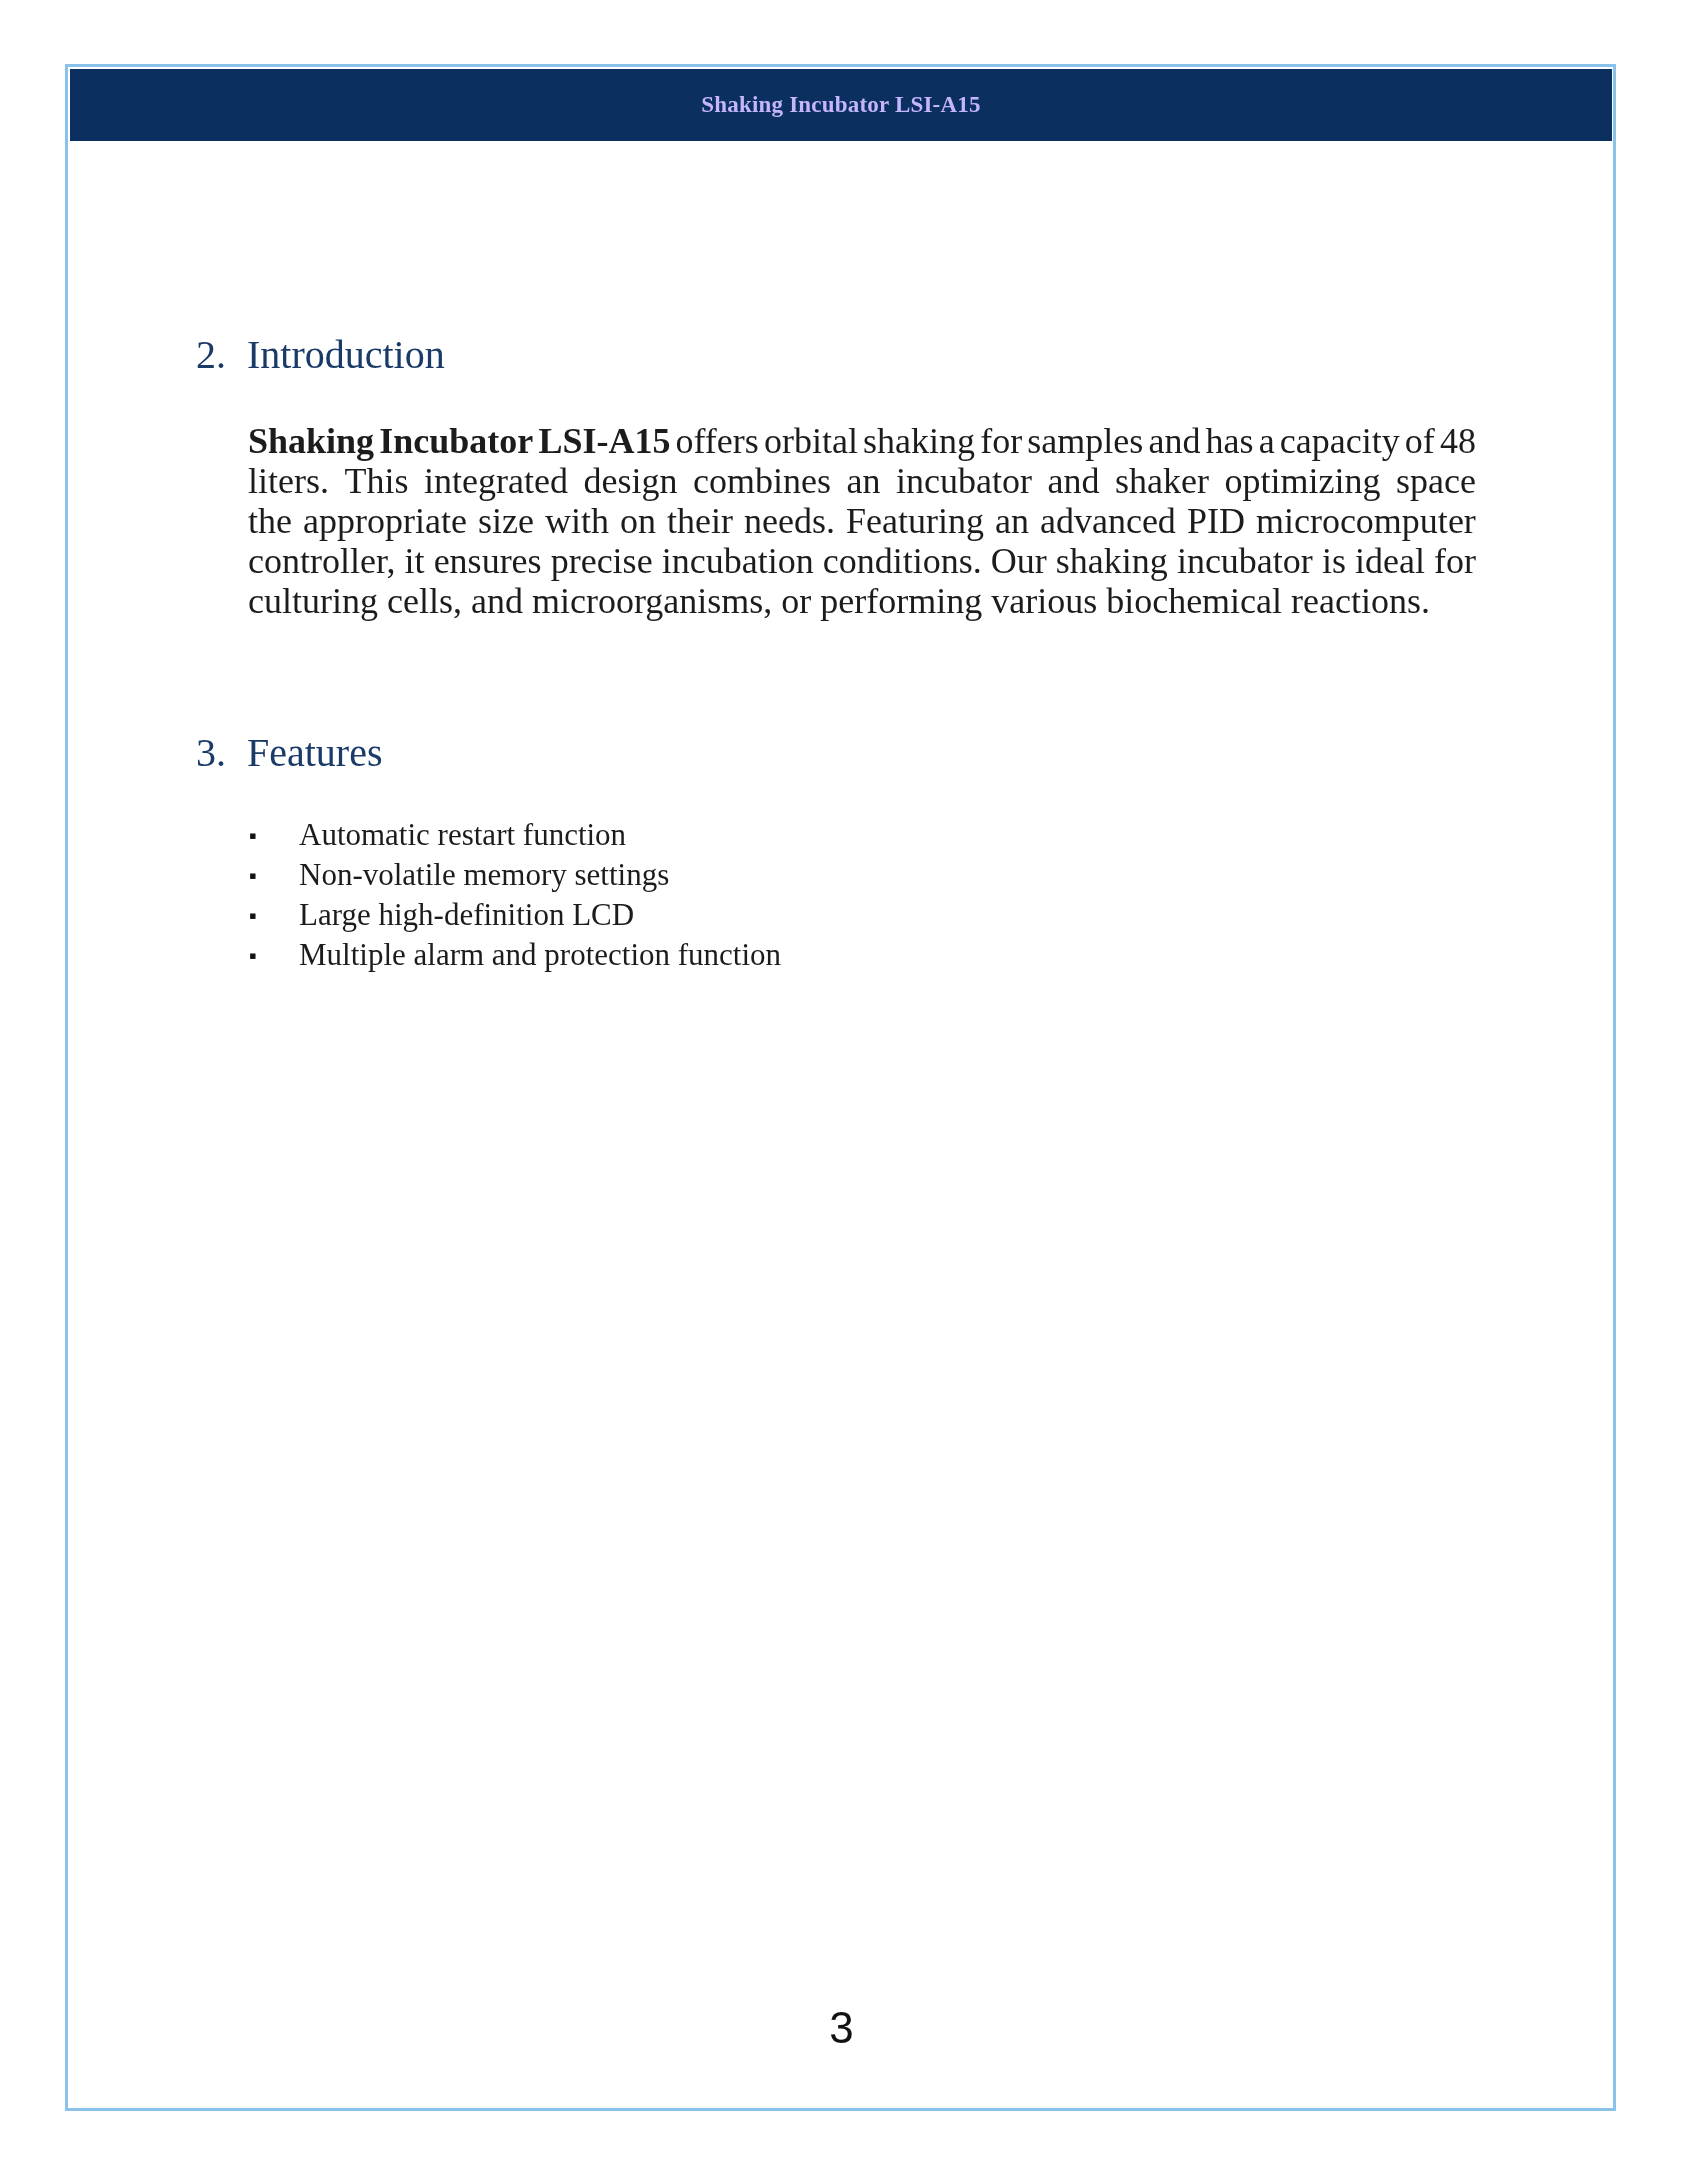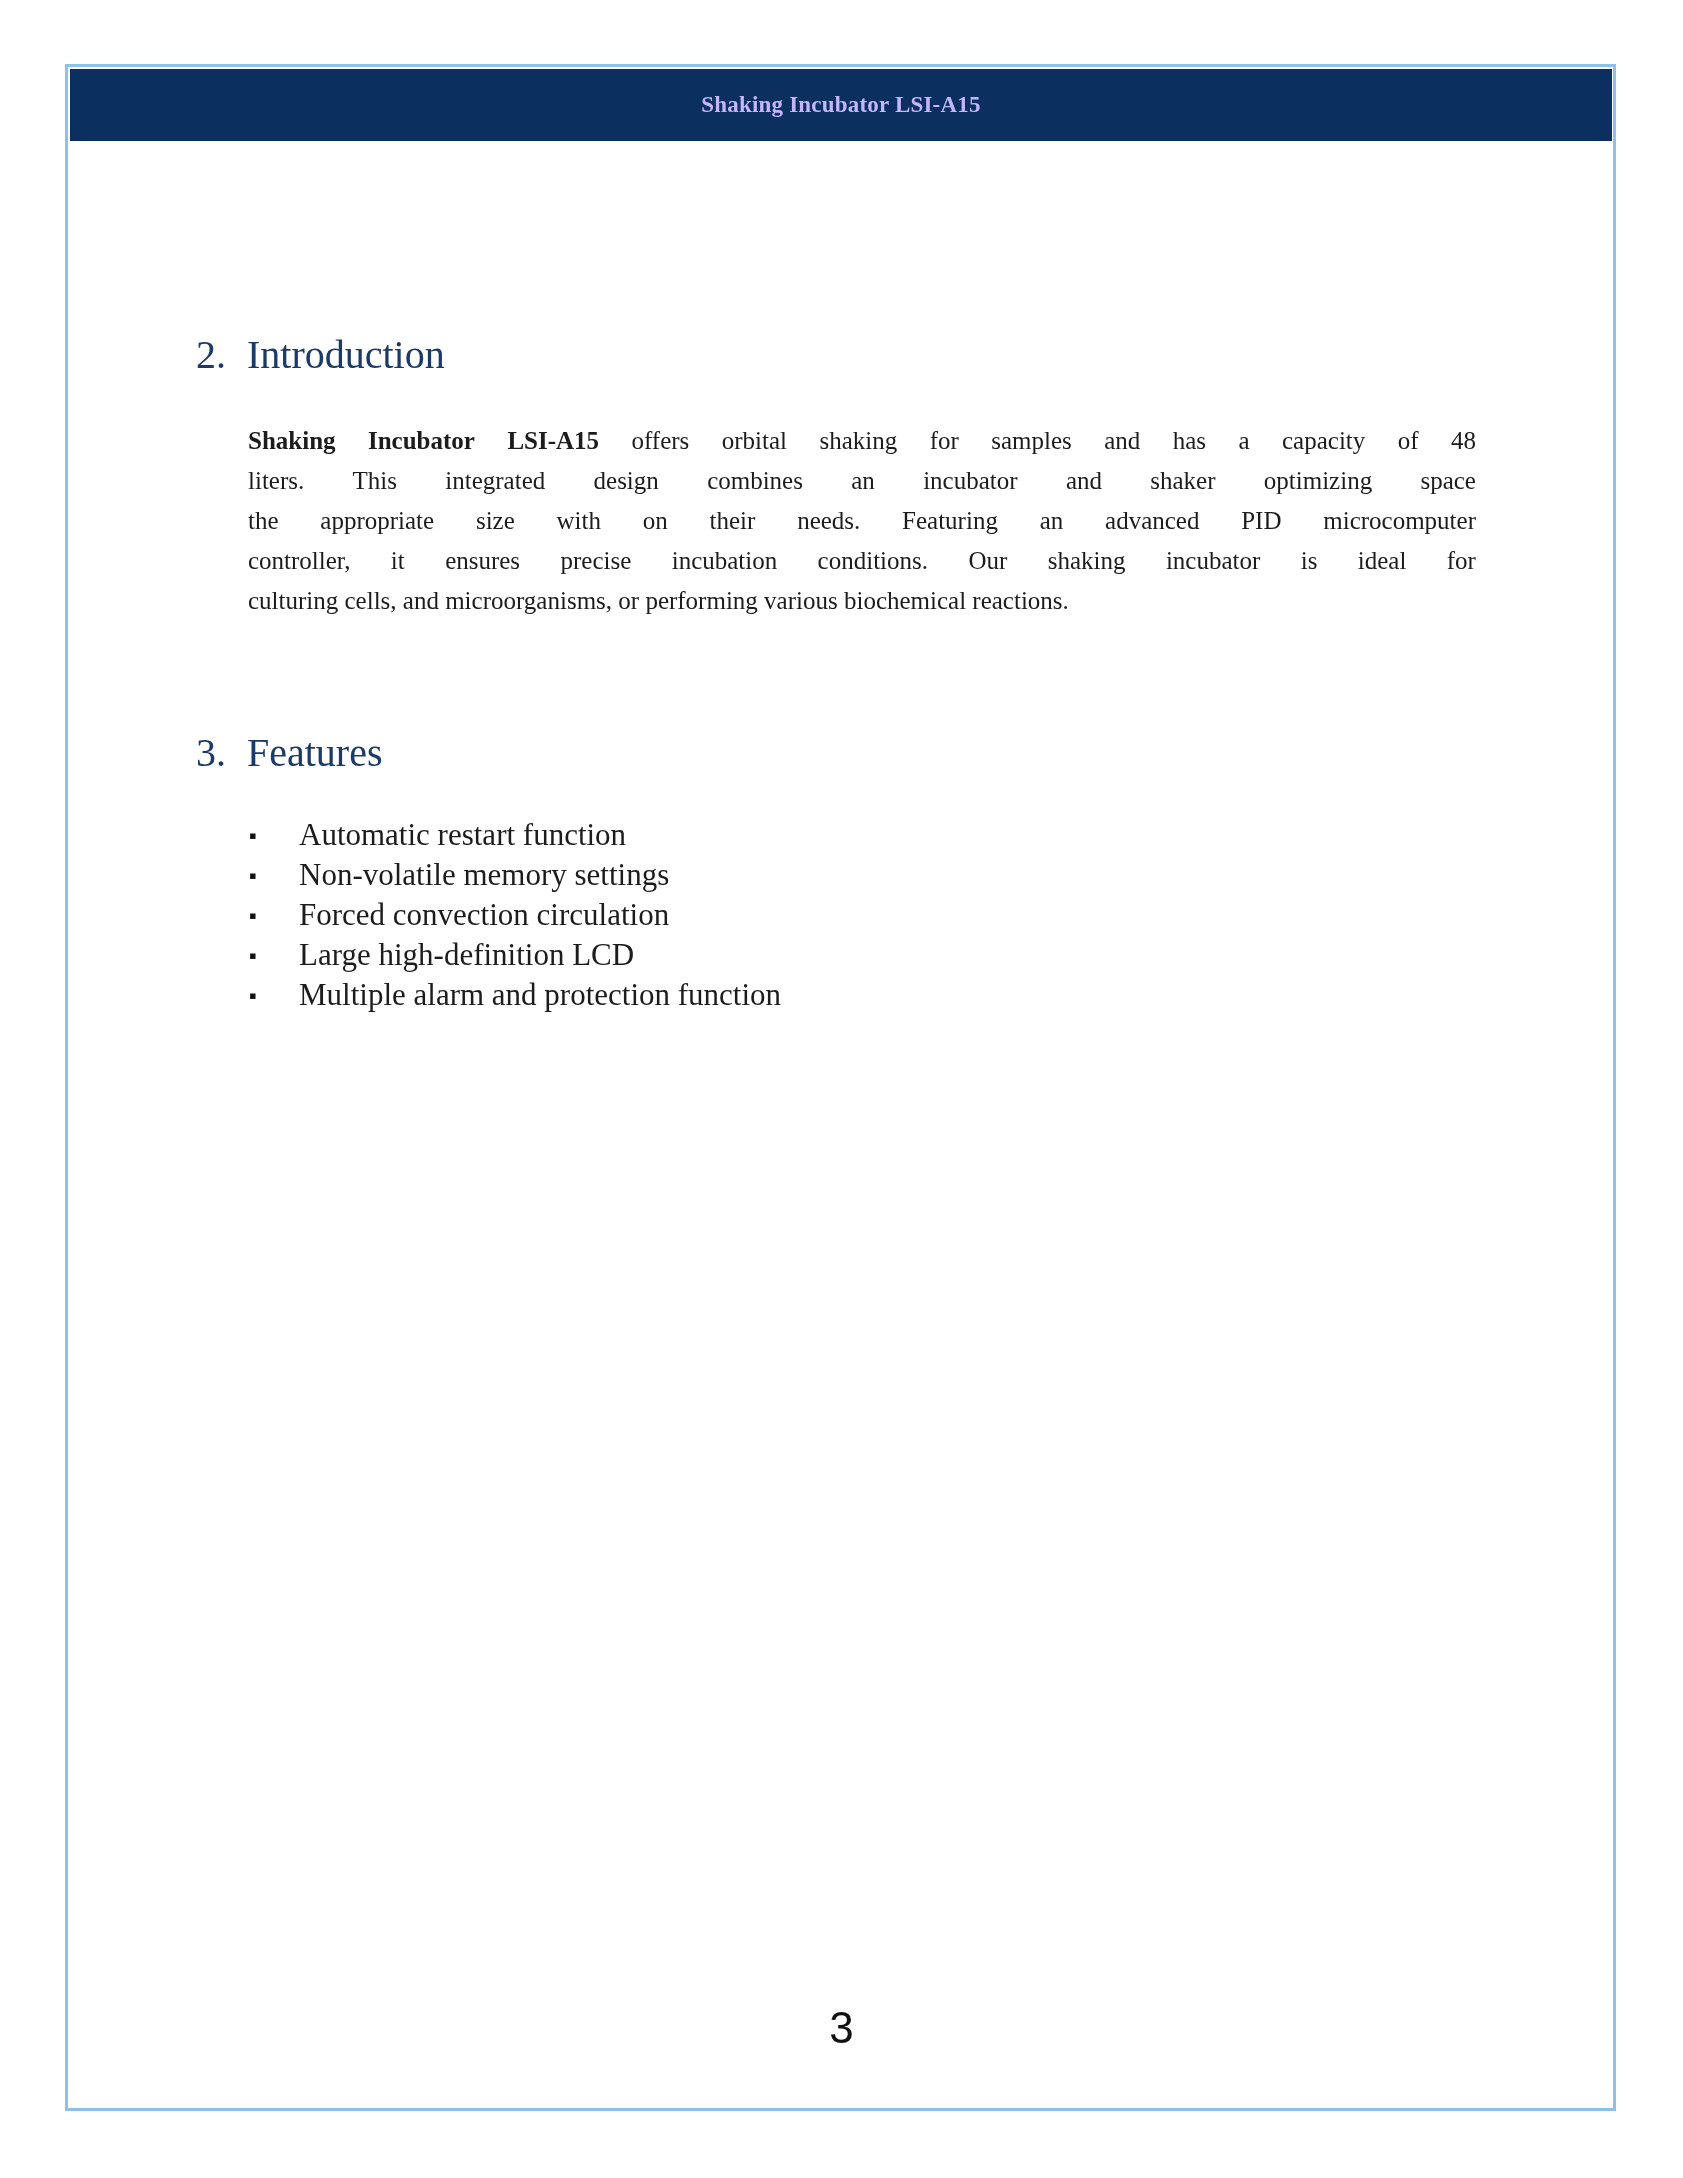--- a/index.html
+++ b/index.html
@@ -44,21 +44,21 @@
   .section-heading .num {
     display: inline-block;
     width: 51px;
   }
   #heading-intro { top: 331px; }
   #heading-features { top: 729px; }
   .paragraph {
     position: absolute;
     left: 248px; top: 421px;
     width: 1228px;
-    font-size: 25px;
+    font-size: 36px;
   }
   .pline {
     height: 40px; line-height: 40px;
     white-space: nowrap;
   }
   .pline.just {
     display: flex;
     justify-content: space-between;
   }
   .bold { font-weight: bold; }
@@ -163,19 +163,18 @@
     <div class="pline">culturing cells, and microorganisms, or performing various biochemical reactions.</div>
   </div>
 
 <div class="section-heading" id="heading-features">
   <span class="num">3.</span><span>Features</span>
 </div>
 
 <div class="features-list">
     <div class="feature"><span class="bullet">▪</span><span>Automatic restart function</span></div>
     <div class="feature"><span class="bullet">▪</span><span>Non-volatile memory settings</span></div>
-    <div class="feature"><span class="bullet">▪</span><span>Forced convection circulation</span></div>
     <div class="feature"><span class="bullet">▪</span><span>Large high-definition LCD</span></div>
     <div class="feature"><span class="bullet">▪</span><span>Multiple alarm and protection function</span></div>
   </div>
 
 <div class="page-number">3</div>
 
 
 </body></html>

